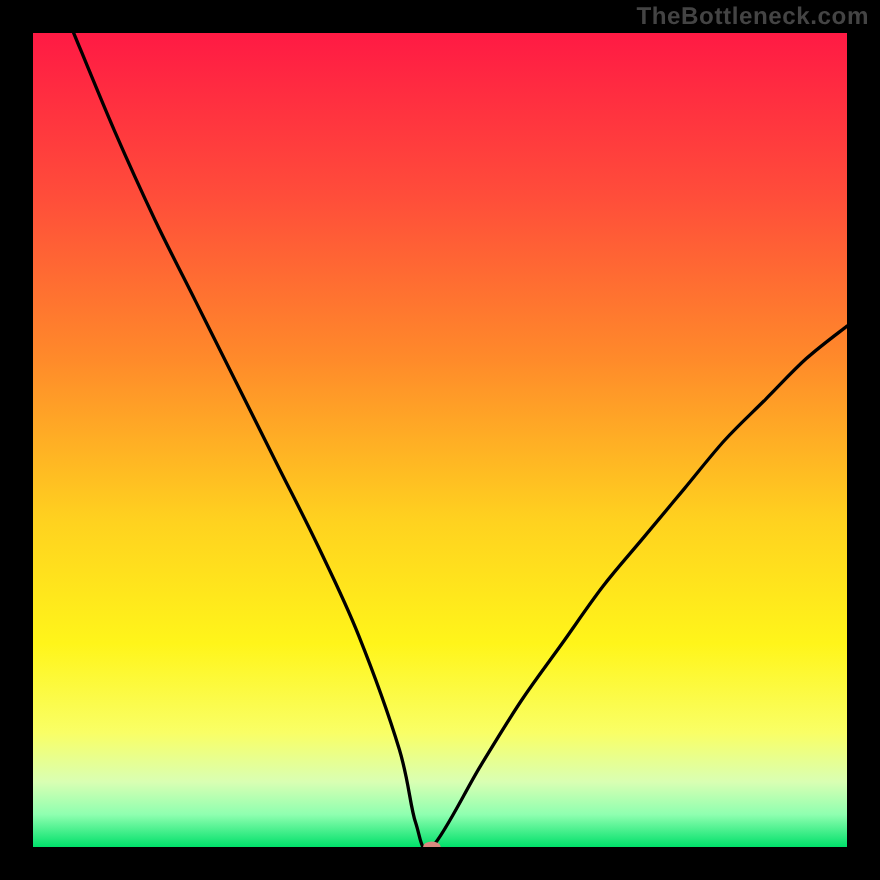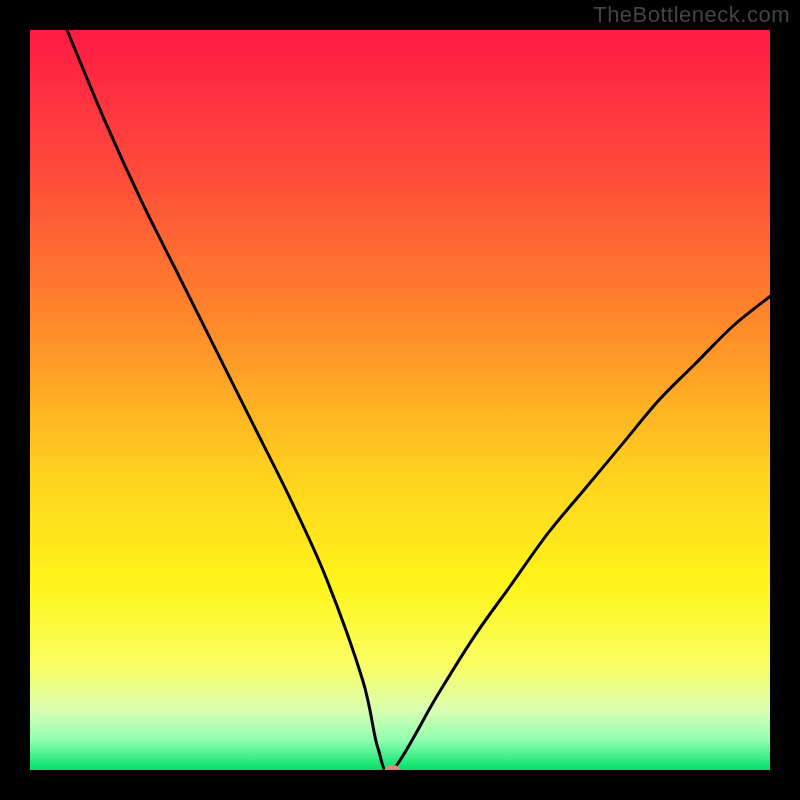--- a/index.html
+++ b/index.html
@@ -16,21 +16,21 @@
     width: 800px;
     height: 800px;
     background: #000;
   }
   .watermark {
     position: absolute;
     top: 2px;
     right: 10px;
     color: #444;
     font-size: 22px;
-    font-weight: 400;
+    font-weight: 700;
     letter-spacing: 0.5px;
     z-index: 30;
   }
   .plot-wrap {
     position: absolute;
     left: 30px;
     top: 30px;
     width: 740px;
     height: 740px;
   }

